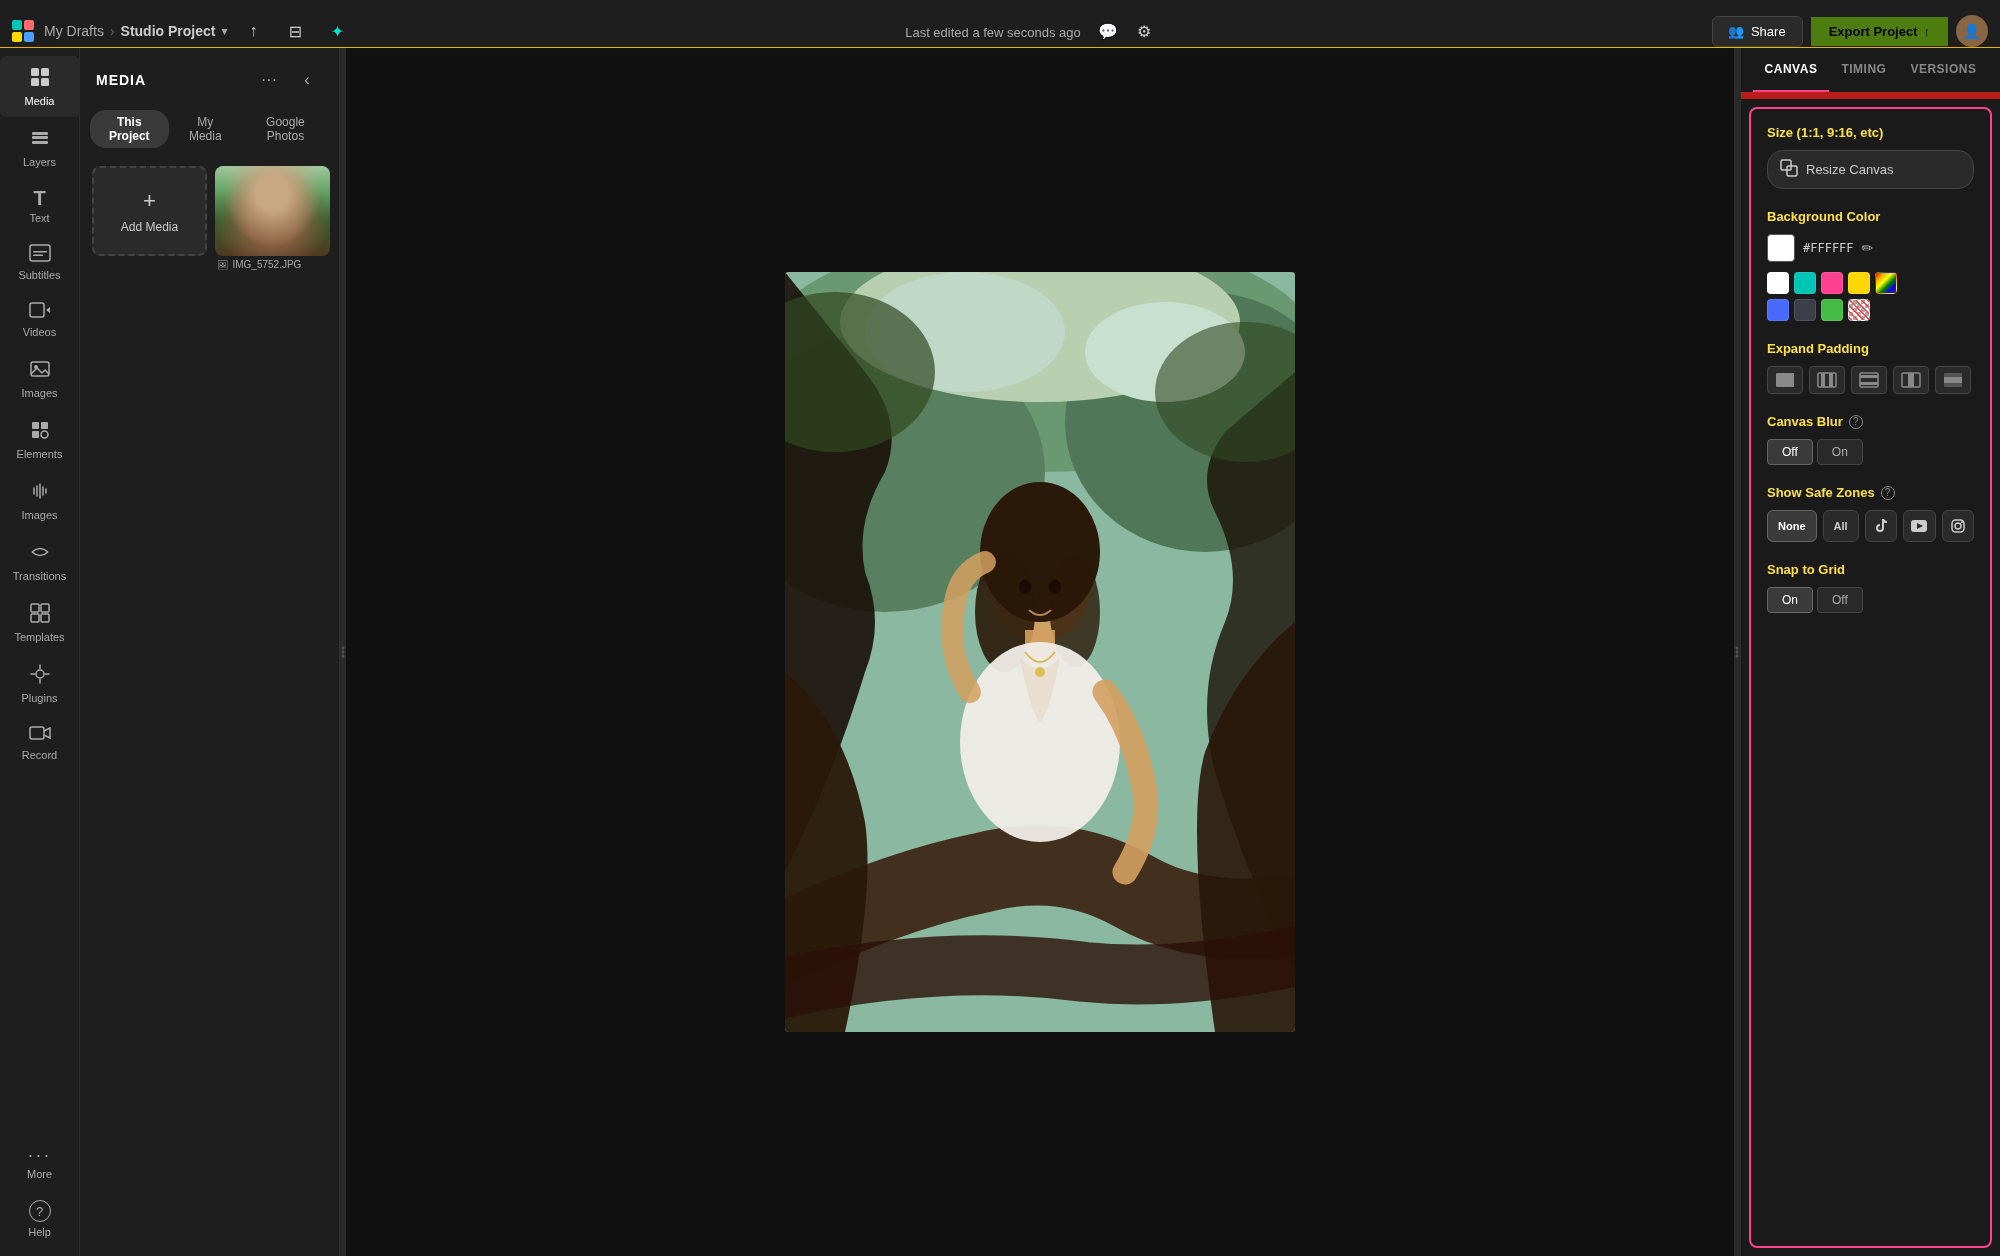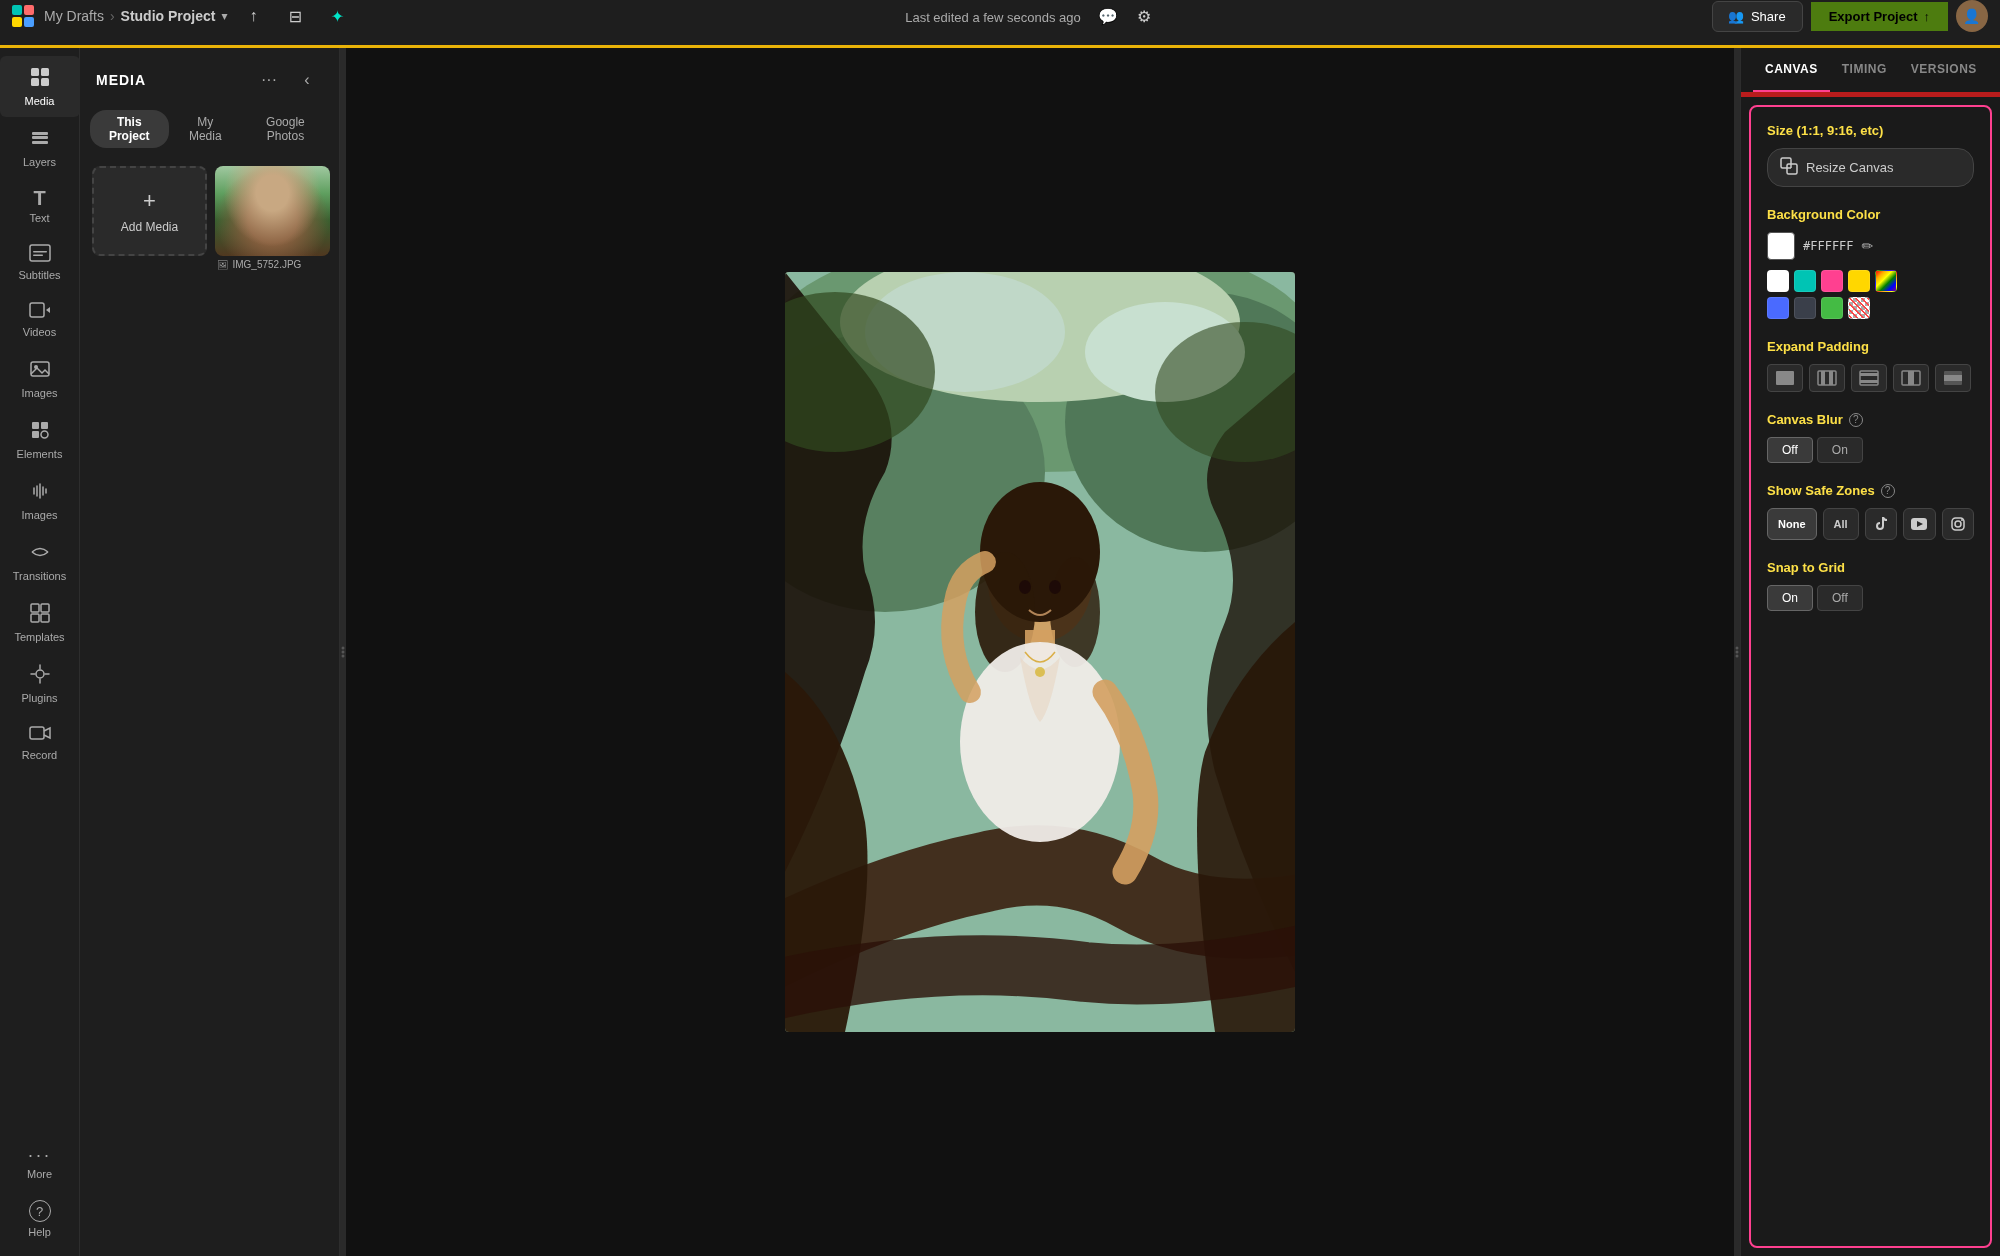--- a/index.html
+++ b/index.html
@@ -12,24 +12,24 @@
       overflow: hidden;
       display: flex;
       flex-direction: column;
     }
 
     
     .topbar {
       height: 48px;
       background: #1e1e1e;
       display: flex;
-      align-items: flex-start;
+      align-items: flex-end;
       justify-content: space-between;
       padding: 0 12px;
-      border-bottom: 3px solid #eab308;
+      border-bottom: 1px solid #eab308;
       flex-shrink: 0;
     }
     .topbar-left {
       display: flex;
       align-items: center;
       gap: 10px;
     }
     .logo-grid {
       display: grid;
       grid-template-columns: 1fr 1fr;
@@ -303,22 +303,23 @@
     
     .right-panel {
       width: 260px;
       background: #1a1a1a;
       border-left: 1px solid #2d2d2d;
       display: flex;
       flex-direction: column;
     }
     .right-tabs {
       display: flex;
-      border-bottom: 5px solid #b91c1c;
+      border-bottom: 7px solid #b91c1c;
       padding: 0 12px;
+      justify-content: center;
     }
     .right-tab {
       padding: 14px 12px;
       font-size: 12px;
       font-weight: 700;
       letter-spacing: 0.5px;
       cursor: pointer;
       color: #888;
       border-bottom: 2px solid transparent;
     }

